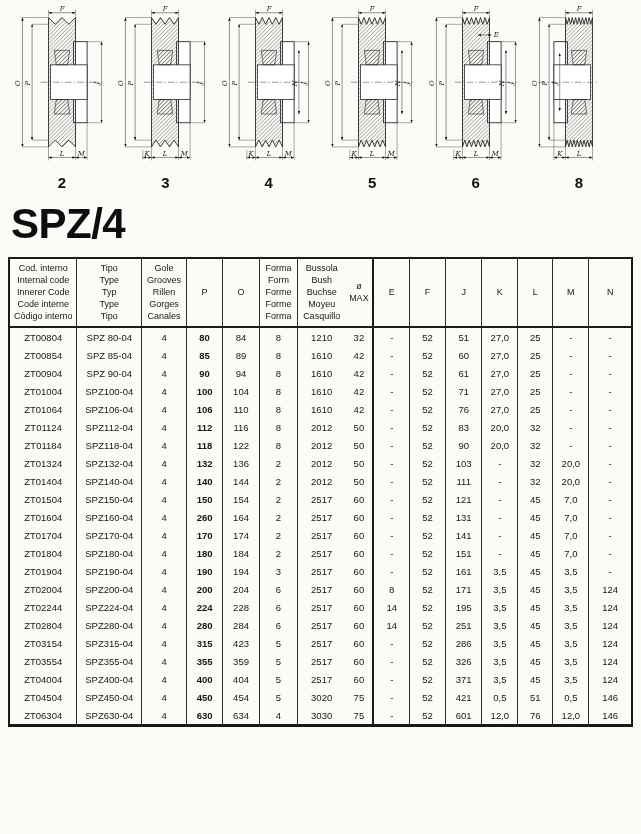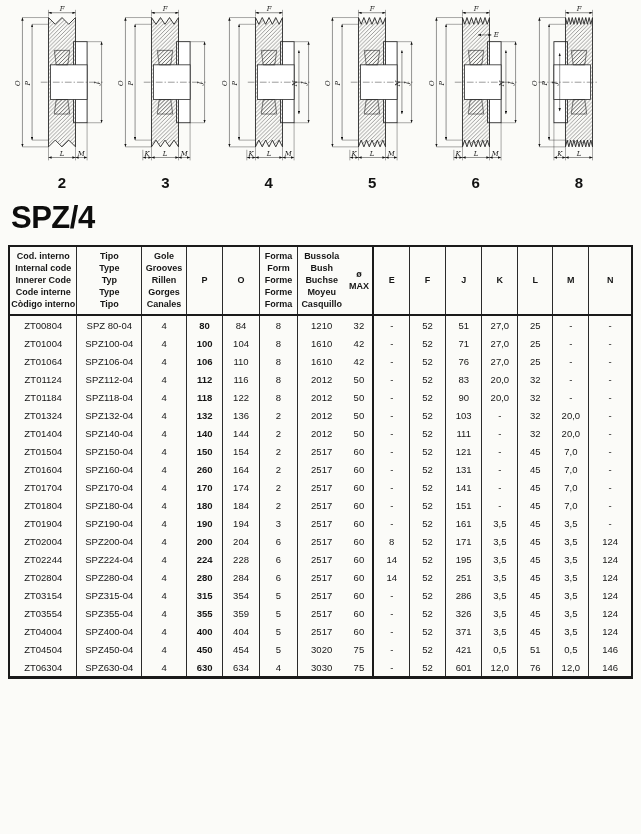--- a/index.html
+++ b/index.html
@@ -10,36 +10,36 @@
     padding:5px 8px 6px 8px;overflow:hidden;
   }
   
   .diagrams{display:flex;justify-content:space-between;align-items:flex-end;padding:0 4px;}
   .diagram{margin:0;width:100px;text-align:center;}
   .diagram svg{width:100px;height:166px;display:block;}
   .diagram figcaption{font-weight:bold;font-size:15px;margin-top:3px;color:#111;}
   .dim-label{font:italic 7px "DejaVu Serif",serif;fill:#111;}
   
   h1{
-    font-size:31px;font-weight:bold;margin:9px 0 9px 3px;
+    font-size:42px;font-weight:bold;margin:9px 0 9px 3px;
     letter-spacing:-0.5px;color:#0d0d0d;
   }
   
   table{
     width:100%;border-collapse:collapse;table-layout:fixed;
     border:2px solid #1a1a1a;border-bottom:3px solid #1a1a1a;
   }
   th,td{
     border-left:1px solid #2b2b2b;text-align:center;vertical-align:middle;
     padding:0 1px;overflow:hidden;
   }
   th:first-child,td:first-child{border-left:none;}
   thead th{
     border-bottom:2px solid #1a1a1a;
-    font-size:9px;font-weight:bold;line-height:1.32;padding:4px 0;
+    font-size:9px;font-weight:normal;line-height:1.32;padding:4px 0;
   }
   .pre{white-space:pre-line;}
   tbody td{font-size:9.5px;height:18px;}
   .b{font-weight:bold;margin-left:30px;}
   .nb-l{border-left:none !important;}
   .thick-l{border-left:2px solid #1a1a1a !important;}
 </style>
 </head>
 <body>
 
@@ -388,20 +388,54 @@
         <td class="nb-l">32</td>
         <td class="thick-l">-</td>
         <td>52</td>
         <td>51</td>
         <td>27,0</td>
         <td>25</td>
         <td>-</td>
         <td>-</td>
       </tr>
       <tr>
+        <td>ZT00854</td>
+        <td>SPZ 85-04</td>
+        <td>4</td>
+        <td class="b">85</td>
+        <td>89</td>
+        <td>8</td>
+        <td>1610</td>
+        <td class="nb-l">42</td>
+        <td class="thick-l">-</td>
+        <td>52</td>
+        <td>60</td>
+        <td>27,0</td>
+        <td>25</td>
+        <td>-</td>
+        <td>-</td>
+      </tr>
+      <tr>
+        <td>ZT00904</td>
+        <td>SPZ 90-04</td>
+        <td>4</td>
+        <td class="b">90</td>
+        <td>94</td>
+        <td>8</td>
+        <td>1610</td>
+        <td class="nb-l">42</td>
+        <td class="thick-l">-</td>
+        <td>52</td>
+        <td>61</td>
+        <td>27,0</td>
+        <td>25</td>
+        <td>-</td>
+        <td>-</td>
+      </tr>
+      <tr>
         <td>ZT01004</td>
         <td>SPZ100-04</td>
         <td>4</td>
         <td class="b">100</td>
         <td>104</td>
         <td>8</td>
         <td>1610</td>
         <td class="nb-l">42</td>
         <td class="thick-l">-</td>
         <td>52</td>
@@ -630,21 +664,21 @@
         <td>3,5</td>
         <td>45</td>
         <td>3,5</td>
         <td>124</td>
       </tr>
       <tr>
         <td>ZT03154</td>
         <td>SPZ315-04</td>
         <td>4</td>
         <td class="b">315</td>
-        <td>354</td>
+        <td>423</td>
         <td>5</td>
         <td>2517</td>
         <td class="nb-l">60</td>
         <td class="thick-l">-</td>
         <td>52</td>
         <td>286</td>
         <td>3,5</td>
         <td>45</td>
         <td>3,5</td>
         <td>124</td>

